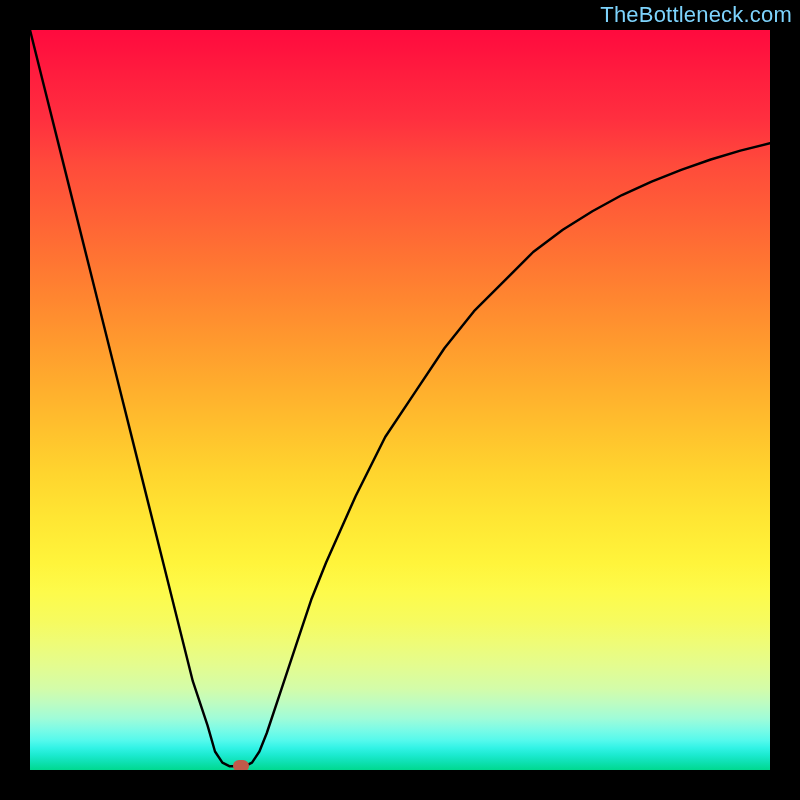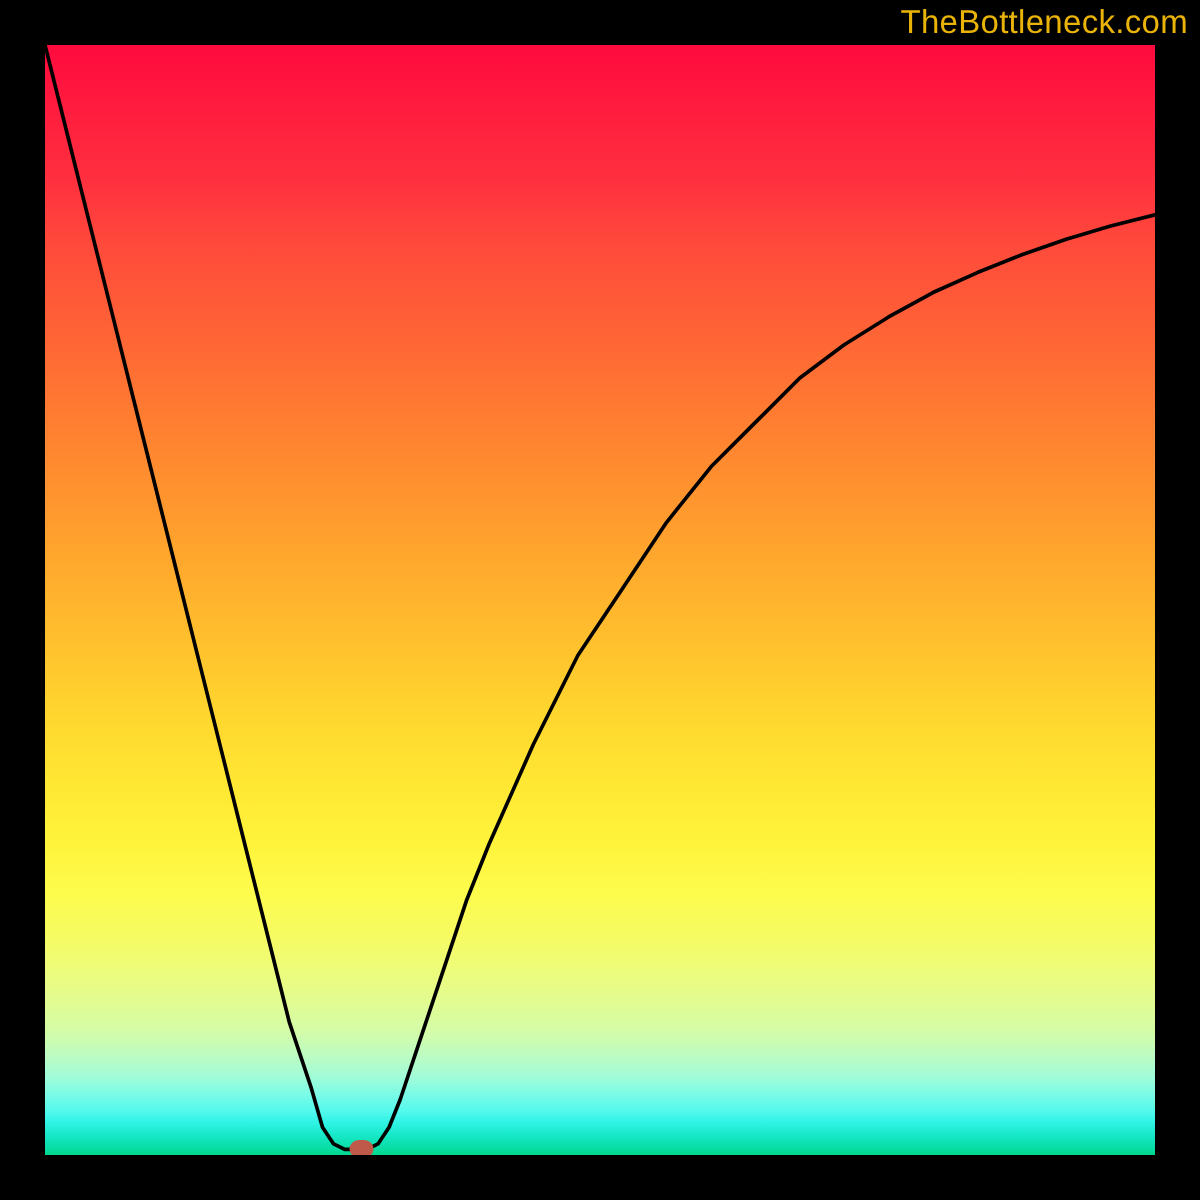--- a/index.html
+++ b/index.html
@@ -14,21 +14,21 @@
   .frame {
     position: relative;
     width: 800px;
     height: 800px;
     background: #000;
   }
   .watermark {
     position: absolute;
     top: 2px;
     right: 8px;
-    color: #eab308;
+    color: #7dd3fc;
     font-size: 22px;
     font-weight: 500;
     letter-spacing: 0.2px;
     z-index: 5;
   }
   .plot {
     position: absolute;
     left: 30px;
     top: 30px;
     width: 740px;

